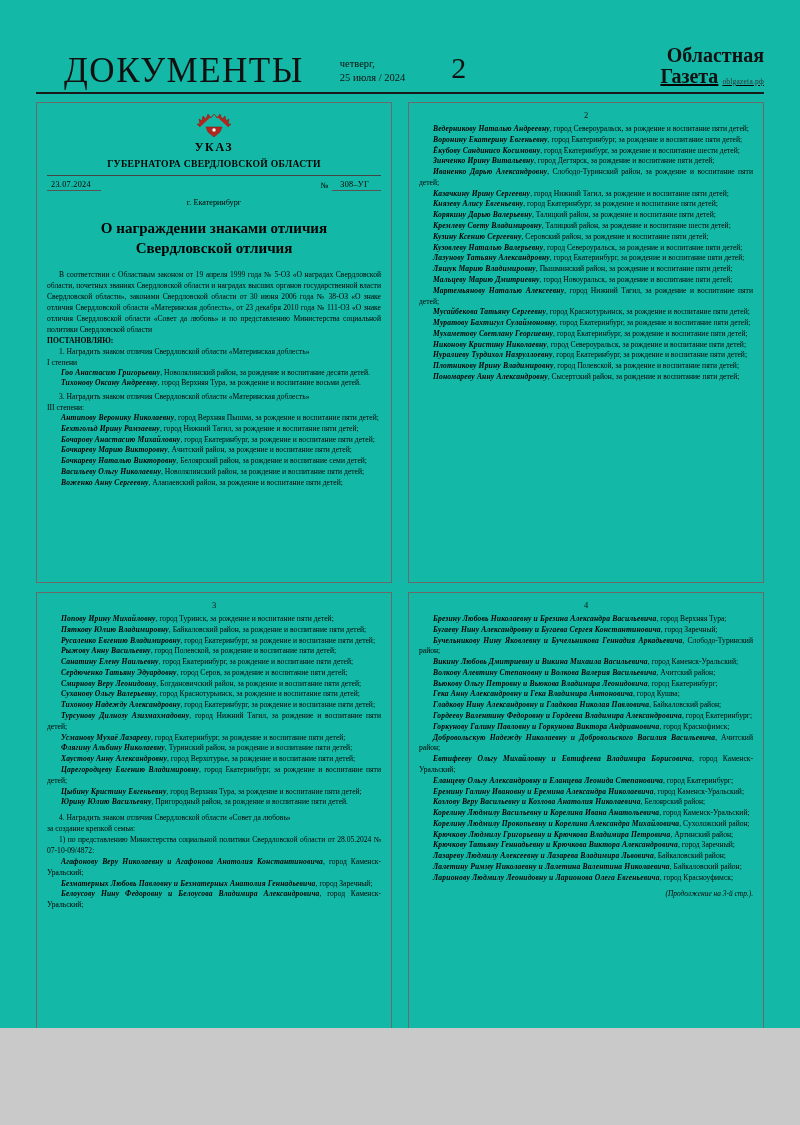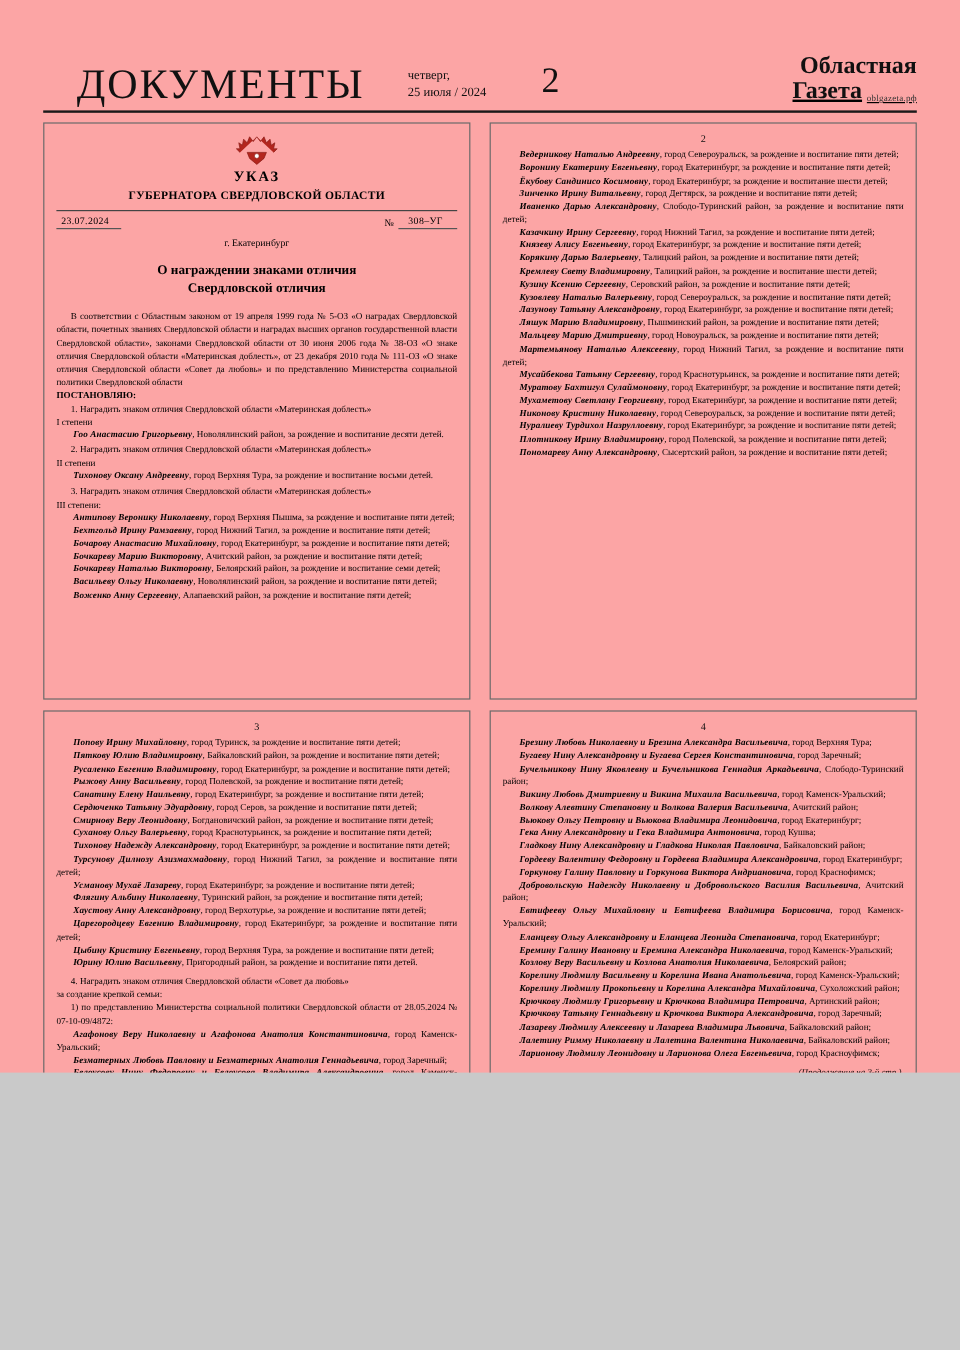--- a/index.html
+++ b/index.html
@@ -6,22 +6,22 @@
     margin: 0;
     padding: 0;
     background: #c9c9c9;
   }
   body {
     font-family: "Liberation Serif", serif;
   }
   .page {
     position: relative;
     width: 800px;
-    height: 894px;
-    background: #fca5a5;
+    height: 1028px;
+    background: #14b8a6;
     margin: 0 auto;
     overflow: hidden;
     box-sizing: border-box;
     padding: 30px 36px 18px 36px;
   }
   
   .masthead {
     display: flex;
     align-items: flex-end;
     border-bottom: 2px solid #1a1a1a;
@@ -152,21 +152,21 @@
     padding: 0 12px 1px 8px;
     letter-spacing: .3px;
   }
   .city {
     text-align: center;
     font-size: 8.2px;
     margin-top: 7px;
   }
   .doc-title {
     text-align: center;
-    font-size: 11px;
+    font-size: 15px;
     font-weight: 700;
     margin-top: 11px;
     line-height: 1.35;
   }
   .body-text {
     font-size: 7.6px;
     text-align: justify;
     line-height: 1.45;
     margin-top: 10px;
   }
@@ -251,24 +251,20 @@
         <p>В соответствии с Областным законом от 19 апреля 1999 года № 5-ОЗ «О наградах Свердловской области, почетных званиях Свердловской области и наградах высших органов государственной власти Свердловской области», законами Свердловской области от 30 июня 2006 года № 38-ОЗ «О знаке отличия Свердловской области «Материнская доблесть», от 23 декабря 2010 года № 111-ОЗ «О знаке отличия Свердловской области «Совет да любовь» и по представлению Министерства социальной политики Свердловской области</p>
         <p class="noind bold">ПОСТАНОВЛЯЮ:</p>
         <p>1. Наградить знаком отличия Свердловской области «Материнская доблесть»</p>
         <p class="noind">I степени</p>
       </div>
 
       <div class="entries">
         <p class="entry"><span class="nm">Гоо Анастасию Григорьевну</span><span>, Новолялинский район, за рождение и воспитание десяти детей.</span></p>
       </div>
 
-      <div class="body-text" style="margin-top:2px">
-        <p>2. Наградить знаком отличия Свердловской области «Материнская доблесть»</p>
-        <p class="noind">II степени</p>
-      </div>
 
       <div class="entries">
         <p class="entry"><span class="nm">Тихонову Оксану Андреевну</span><span>, город Верхняя Тура, за рождение и воспитание восьми детей.</span></p>
       </div>
 
       <div class="body-text" style="margin-top:2px">
         <p>3. Наградить знаком отличия Свердловской области «Материнская доблесть»</p>
         <p class="noind">III степени:</p>
       </div>
 

